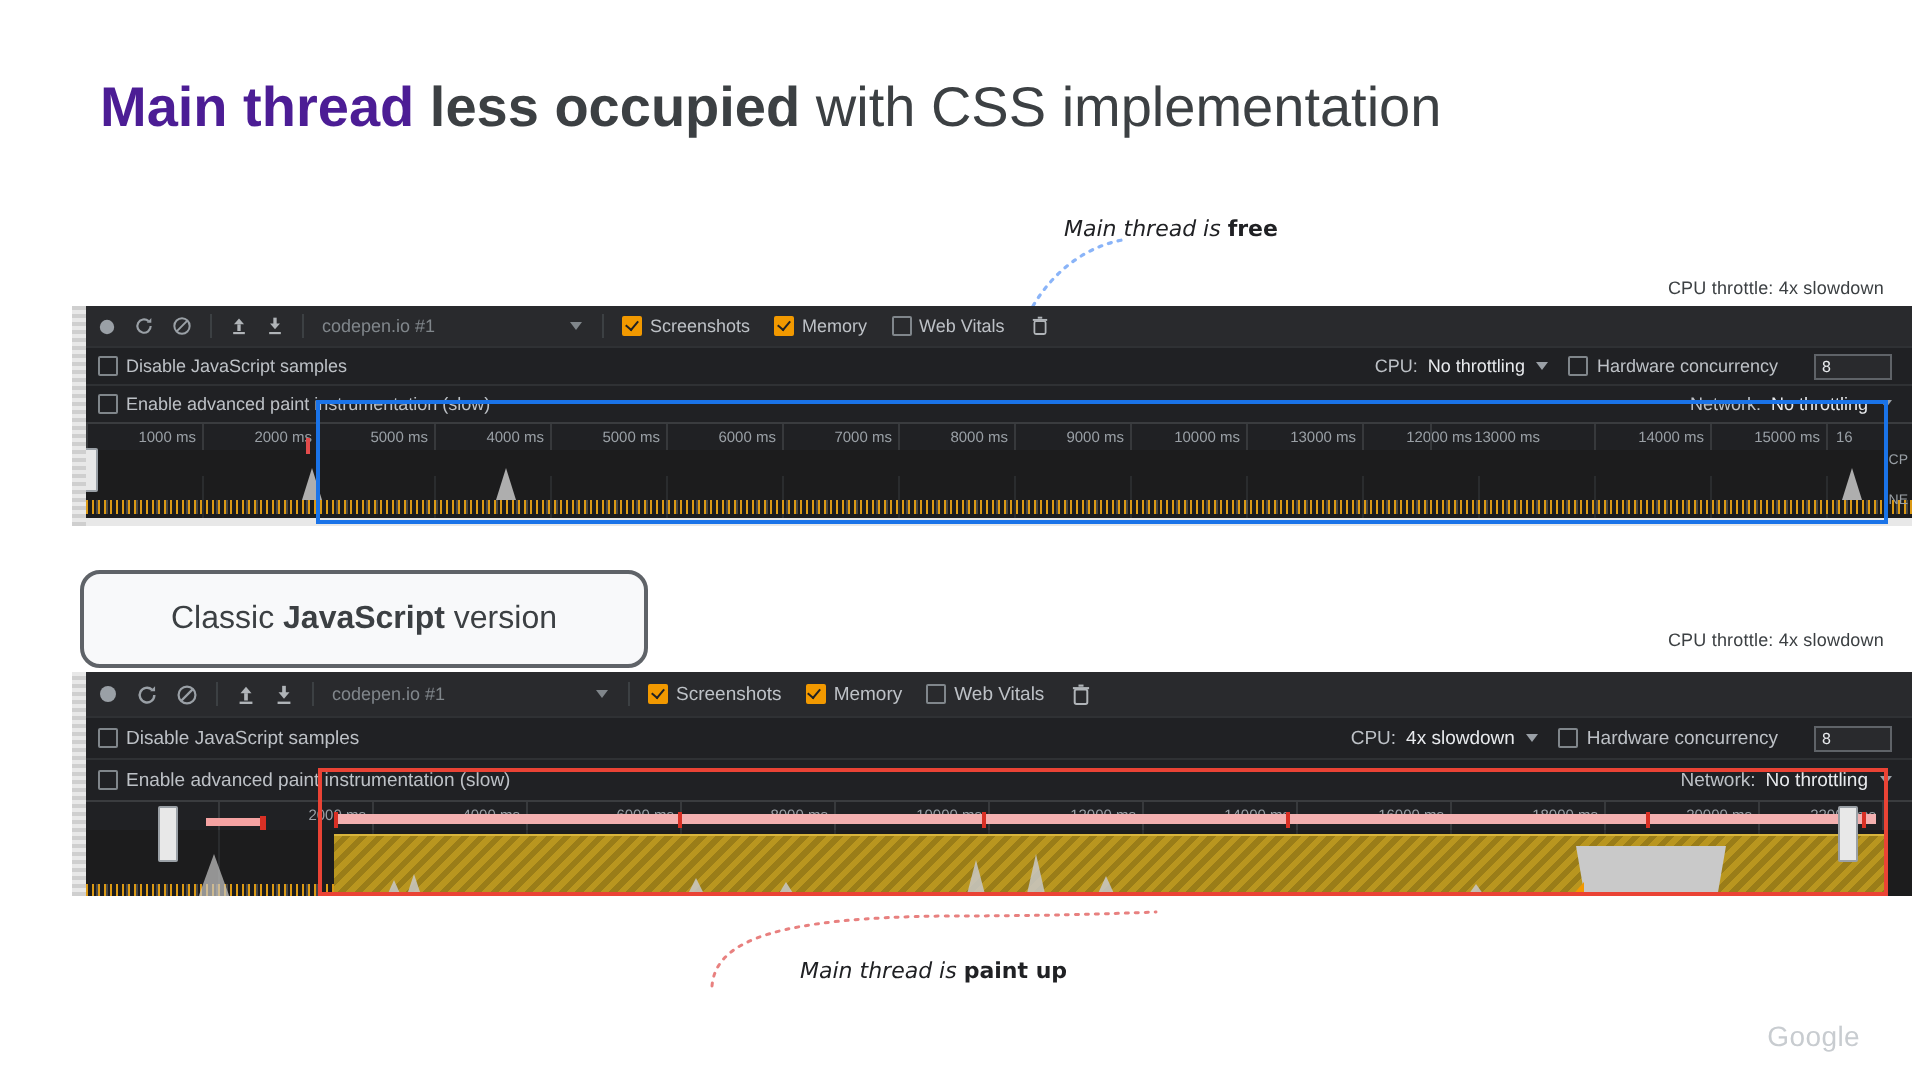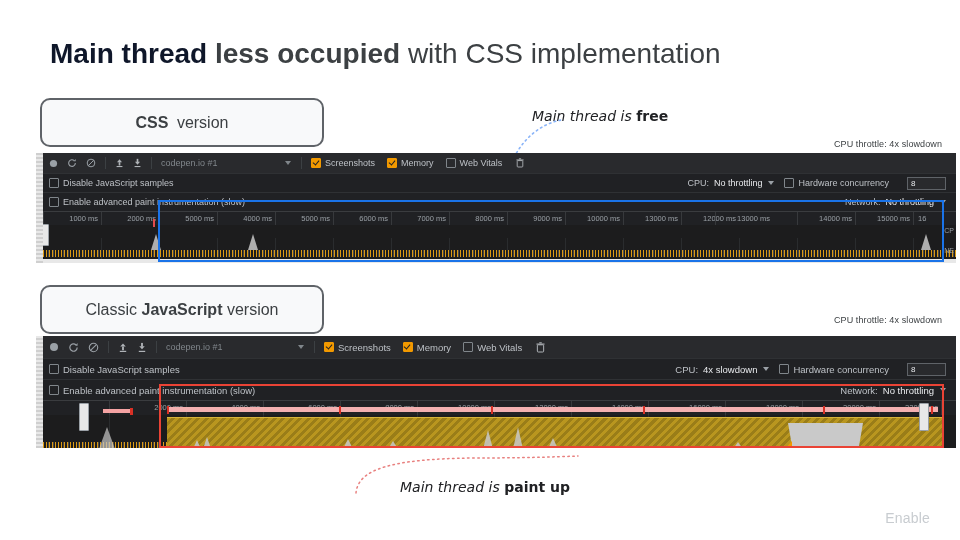--- a/index.html
+++ b/index.html
@@ -8,21 +8,21 @@
     font-family:"Liberation Sans",sans-serif;
     -webkit-font-smoothing:antialiased;
   }
   .slide{position:relative;width:960px;height:540px;}
 
   
   .title{
     position:absolute;left:50px;top:36px;
     font-size:28px;line-height:36px;color:#3c4043;white-space:nowrap;
   }
-  .title .blue{color:#0f172a;font-weight:bold;}
+  .title .blue{color:#4c1d95;font-weight:bold;}
   .title .dark{color:#3c4043;font-weight:bold;}
   .title .reg{color:#3c4043;font-weight:normal;}
 
   
   .pill{
     position:absolute;
     background:#f8f9fa;border:2px solid #5f6368;border-radius:10px;
     display:flex;align-items:center;justify-content:center;
     color:#3c4043;font-size:16px;white-space:nowrap;
   }
@@ -37,21 +37,21 @@
     position:absolute;right:18px;
     font-size:9px;color:#3c4043;white-space:nowrap;letter-spacing:.1px;
   }
   #throttle-1{top:139px;}
   #throttle-2{top:315px;}
 
   
   .hand{
     position:absolute;
     font-family:"DejaVu Sans",sans-serif;
-    font-style:italic;font-size:14px;color:#202124;white-space:nowrap;
+    font-style:italic;font-size:11px;color:#202124;white-space:nowrap;
   }
   .hand b{font-style:normal;font-weight:bold;}
   #hand-1{left:532px;top:108px;}
   #hand-2{left:400px;top:479px;}
   .arrow{position:absolute;pointer-events:none;}
   #arrow-1{left:505px;top:112px;}
   #arrow-2{left:352px;top:455px;}
 
   
   .devtools{
@@ -180,26 +180,20 @@
 <body>
 
 <div class="slide">
 
   <div class="title">
     <span class="blue">Main thread</span>
     <span class="dark">less occupied</span>
     <span class="reg">with CSS implementation</span>
   </div>
 
-  <div class="pill" id="pill-css">
-    <span class="inner">
-      <b>CSS</b>
-      <span>version</span>
-    </span>
-  </div>
 
   <div class="pill" id="pill-js">
     <span class="inner">
       <span>Classic</span>
       <b>JavaScript</b>
       <span>version</span>
     </span>
   </div>
 
   <div class="throttle-note" id="throttle-1">CPU throttle: 4x slowdown</div>
@@ -570,14 +564,14 @@
   <div class="selbox" id="selbox-red"></div>
 
   <div class="hand" id="hand-2">
     <span>Main thread is</span>
     <b>paint up</b>
   </div>
   <svg class="arrow" id="arrow-2" width="230" height="48" viewBox="0 0 230 48">
     <path d="M4 38 C6 14 40 4 120 3 C170 3 200 2 226 1" fill="none" stroke="#e8807f" stroke-width="1.5" stroke-dasharray="1.5 3.5" stroke-linecap="round"></path>
   </svg>
 
-  <div class="google">Enable</div>
+  <div class="google">Google</div>
 </div>
 
 </body></html>

